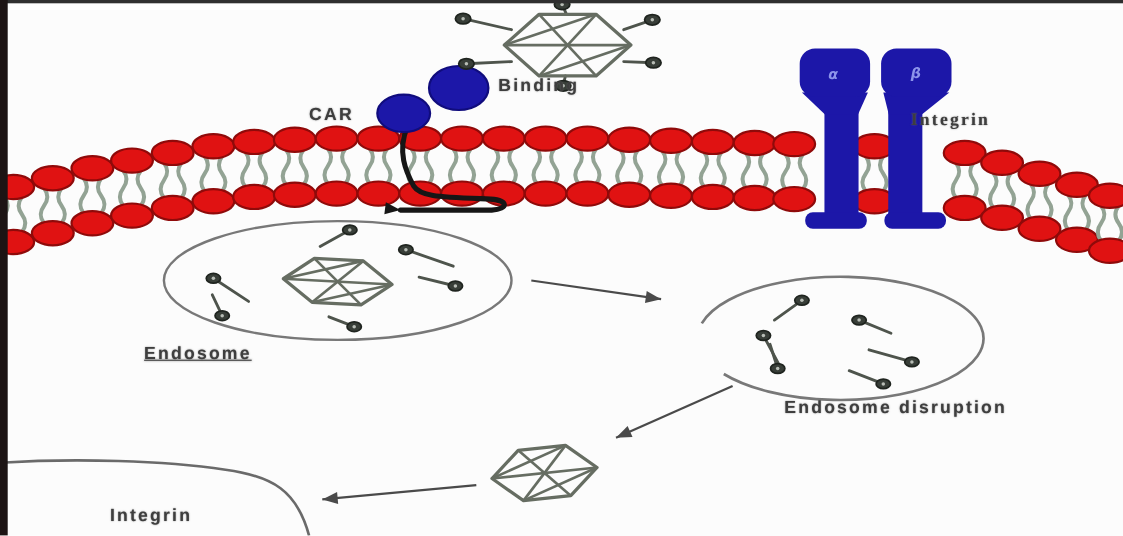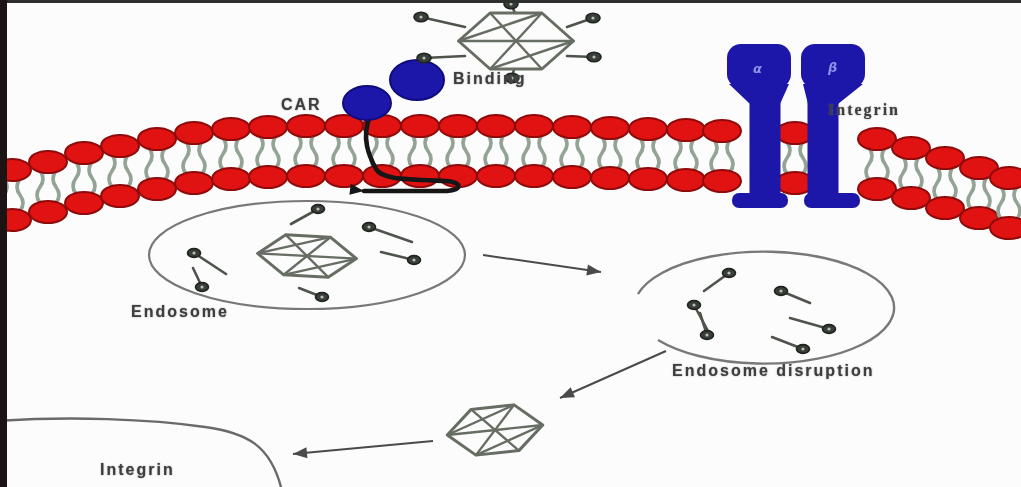--- a/index.html
+++ b/index.html
@@ -335,16 +335,16 @@
       </g>
       <rect x="0" y="0" width="1021" height="3" fill="#2e2e2e"></rect>
       <rect x="0" y="0" width="7" height="487" fill="#1c1414"></rect>
     </svg>
 
   <div class="lbl" style="left: 281px; top: 96px; text-align: right;">CAR</div>
   <div class="lbl" style="left: 453px; top: 70px;">Binding</div>
   <div class="lbl" style="left: 828px; top: 101px; font-family: Liberation Serif, serif;">Integrin</div>
   <div class="lbl greek" style="left: 753px; top: 61px;">α</div>
   <div class="lbl greek" style="left: 828px; top: 60px;">β</div>
-  <div class="lbl" style="left: 131px; top: 303px;">Endosome</div>
-  <div class="lbl" style="left: 672px; top: 362px;">Endosome disruption</div>
+  <div class="lbl" style="left: 131px; top: 313px; text-decoration: underline;">Endosome</div>
+  <div class="lbl" style="left: 713px; top: 362px;">Endosome disruption</div>
   <div class="lbl" style="left: 100px; top: 461px;">Integrin</div>
 </div>
 
 </body></html>

